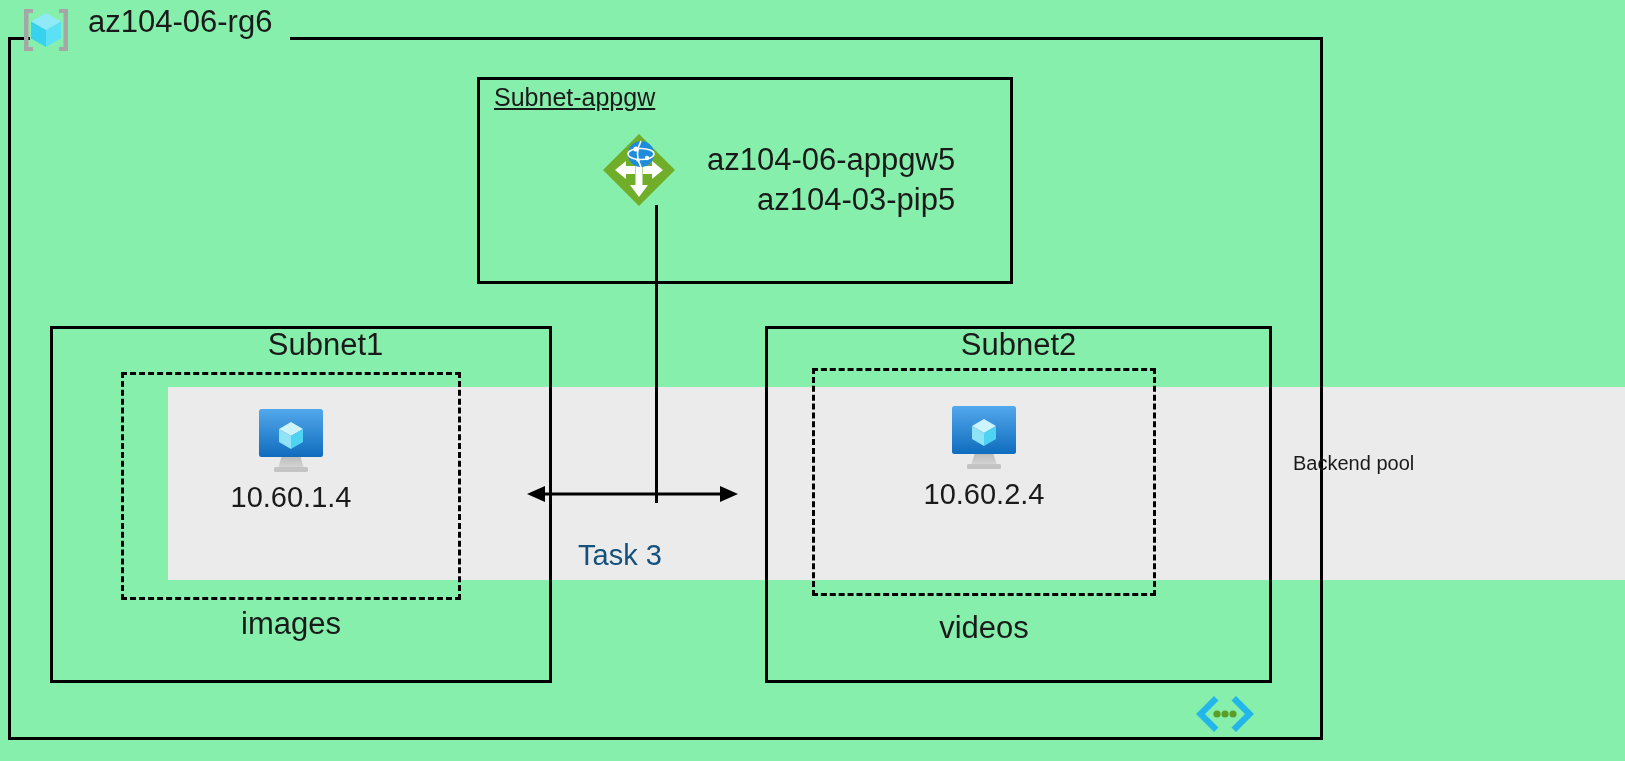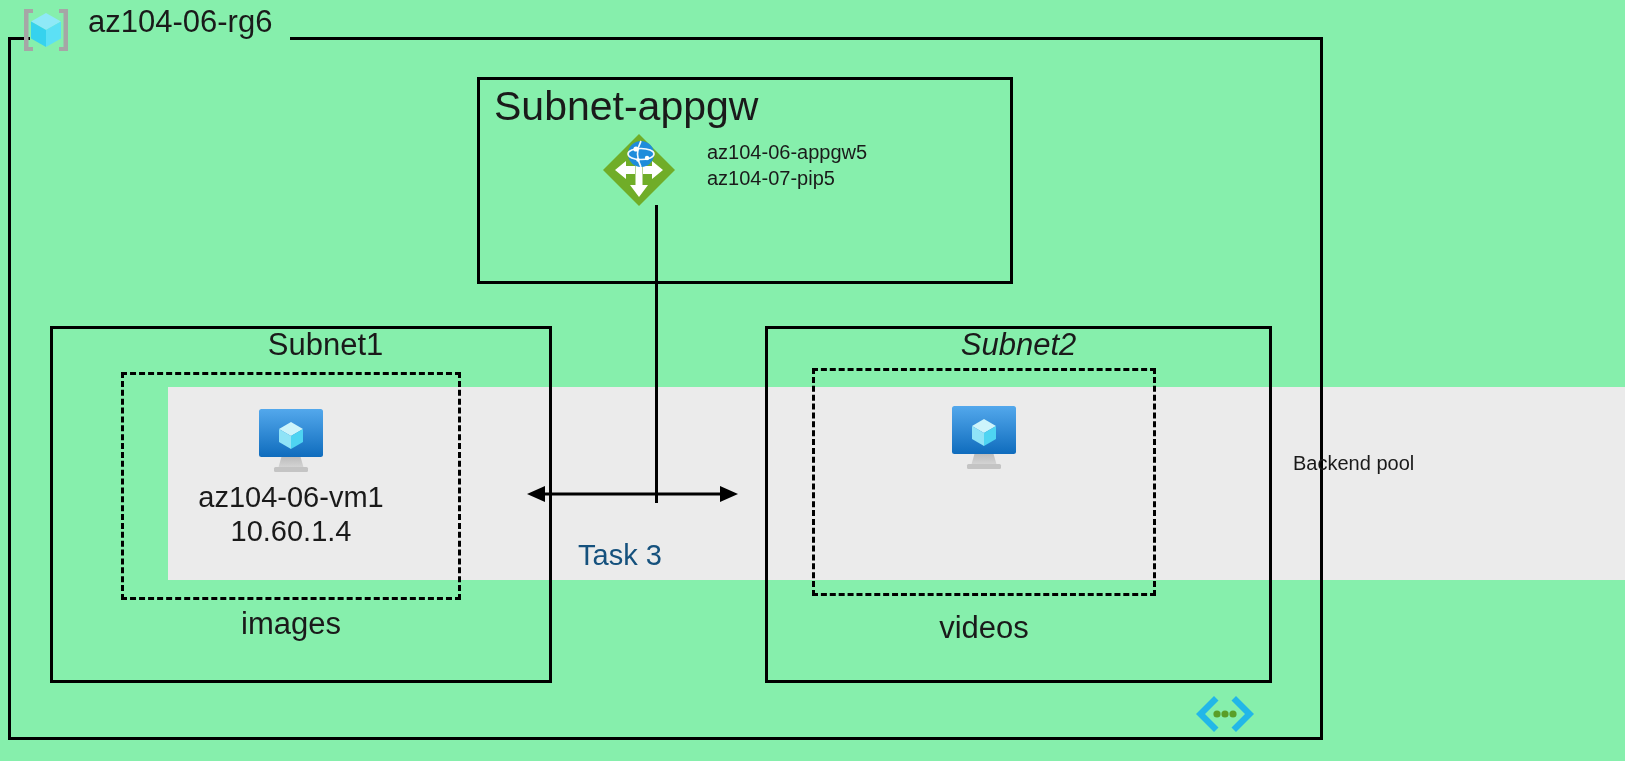--- a/index.html
+++ b/index.html
@@ -86,24 +86,25 @@
     border: 3px solid #000000;
     background: transparent;
     z-index: 4;
   }
   .subnet-appgw { left: 477px; top: 77px; width: 536px; height: 207px; }
   .subnet1      { left: 50px;  top: 326px; width: 502px; height: 357px; }
   .subnet2      { left: 765px; top: 326px; width: 507px; height: 357px; }
 
   .subnet-title-left {
     position: absolute;
-    font-size: 41px;
-    color: #1a1a1a;
-    white-space: nowrap;
-    z-index: 6;
+    font-size: 25px;
+    color: #1a1a1a;
+    white-space: nowrap;
+    z-index: 6;
+    text-decoration: underline;
   }
   .subnet-title-center {
     position: absolute;
     font-size: 31px;
     color: #1a1a1a;
     white-space: nowrap;
     text-align: center;
     z-index: 6;
   }
 
@@ -137,25 +138,26 @@
   
   .gw-icon {
     position: absolute;
     left: 601px; top: 132px;
     width: 76px; height: 76px;
     z-index: 6;
   }
   .gw-labels {
     position: absolute;
     left: 707px; top: 140px;
-    font-size: 20px;
+    font-size: 31px;
     line-height: 1.28;
     color: #1a1a1a;
     white-space: nowrap;
     z-index: 6;
+    text-align: right;
   }
 
   
   .conn-vert {
     position: absolute;
     left: 655px; top: 205px;
     width: 3px; height: 298px;
     background: #000000;
     z-index: 6;
   }
@@ -180,21 +182,21 @@
   .code-icon {
     position: absolute;
     left: 1196px; top: 692px;
     width: 58px; height: 44px;
     z-index: 8;
   }
 
   
   .lbl-appgw   { left: 494px; top: 83px; }
   .lbl-subnet1 { left: 50px;  top: 327px; width: 551px; }
-  .lbl-subnet2 { left: 765px; top: 327px; width: 507px; font-style: italic; }
+  .lbl-subnet2 { left: 765px; top: 327px; width: 507px; }
   .lbl-images  { left: 121px; top: 606px; width: 340px; }
   .lbl-videos  { left: 812px; top: 610px; width: 344px; }
 
   .vm1-pos { left: 121px; top: 403px; width: 340px; }
   .vm2-pos { left: 812px; top: 400px; width: 344px; }
 </style>
 </head>
 <body>
 
 <div id="canvas">
@@ -237,21 +239,21 @@
       <ellipse cx="40" cy="22" rx="13" ry="5.5" fill="none" stroke="#ffffff" stroke-width="1.6" opacity="0.95"></ellipse>
       <path d="M40 9 Q33 22 40 35" fill="none" stroke="#ffffff" stroke-width="1.6" opacity="0.95"></path>
       <circle cx="35" cy="17" r="2.6" fill="#ffffff"></circle>
       <circle cx="46" cy="26" r="2.2" fill="#ffffff"></circle>
       <circle cx="37" cy="28" r="1.8" fill="#ffffff"></circle>
     </svg>
   </div>
 
   <div class="gw-labels">
     <div>az104-06-appgw5</div>
-    <div>az104-07-pip5</div>
+    <div>az104-03-pip5</div>
   </div>
 
   <div class="conn-vert"></div>
 
   <div class="conn-horiz-svg">
     <svg width="215" height="22" viewBox="0 0 215 22" xmlns="http://www.w3.org/2000/svg">
       <line x1="16" y1="11" x2="199" y2="11" stroke="#000000" stroke-width="3"></line>
       <polygon points="2,11 20,3 20,19" fill="#000000"></polygon>
       <polygon points="213,11 195,3 195,19" fill="#000000"></polygon>
     </svg>
@@ -277,21 +279,20 @@
           </linearGradient>
         </defs>
         <path d="M30 52 L48 52 L52 66 L26 66 Z" fill="url(#vmstand1)"></path>
         <rect x="22" y="64" width="34" height="5" rx="1.5" fill="#c4c4c4"></rect>
         <rect x="7" y="6" width="64" height="48" rx="2.5" fill="url(#vmg1)"></rect>
         <path d="M39 19 L51 26 L39 33 L27 26 Z" fill="#cdf4fb"></path>
         <path d="M27 26 L39 33 L39 46 L27 39 Z" fill="#8fe3f7"></path>
         <path d="M51 26 L51 39 L39 46 L39 33 Z" fill="#4ed4f2"></path>
       </svg>
     </span>
-    <div class="vm-line">az104-06-vm1</div>
     <div class="vm-line">10.60.1.4</div>
   </div>
 
   <div class="subnet-title-center lbl-images">images</div>
 
   <div class="subnet-box subnet2"></div>
   <div class="subnet-title-center lbl-subnet2">Subnet2</div>
   <div class="dashed-box dashed2"></div>
 
   <div class="vm-group vm2-pos">
@@ -308,20 +309,21 @@
           </linearGradient>
         </defs>
         <path d="M30 52 L48 52 L52 66 L26 66 Z" fill="url(#vmstand2)"></path>
         <rect x="22" y="64" width="34" height="5" rx="1.5" fill="#c4c4c4"></rect>
         <rect x="7" y="6" width="64" height="48" rx="2.5" fill="url(#vmg2)"></rect>
         <path d="M39 19 L51 26 L39 33 L27 26 Z" fill="#cdf4fb"></path>
         <path d="M27 26 L39 33 L39 46 L27 39 Z" fill="#8fe3f7"></path>
         <path d="M51 26 L51 39 L39 46 L39 33 Z" fill="#4ed4f2"></path>
       </svg>
     </span>
+    <div class="vm-line">10.60.2.4</div>
   </div>
 
   <div class="subnet-title-center lbl-videos">videos</div>
 
   <div class="backend-label">Backend pool</div>
 
   <div class="code-icon">
     <svg width="58" height="44" viewBox="0 0 58 44" xmlns="http://www.w3.org/2000/svg">
       <path d="M18 4 L22.5 8.5 L9 22 L22.5 35.5 L18 40 L0 22 Z" fill="#22b7e8"></path>
       <path d="M40 4 L35.5 8.5 L49 22 L35.5 35.5 L40 40 L58 22 Z" fill="#22b7e8"></path>

